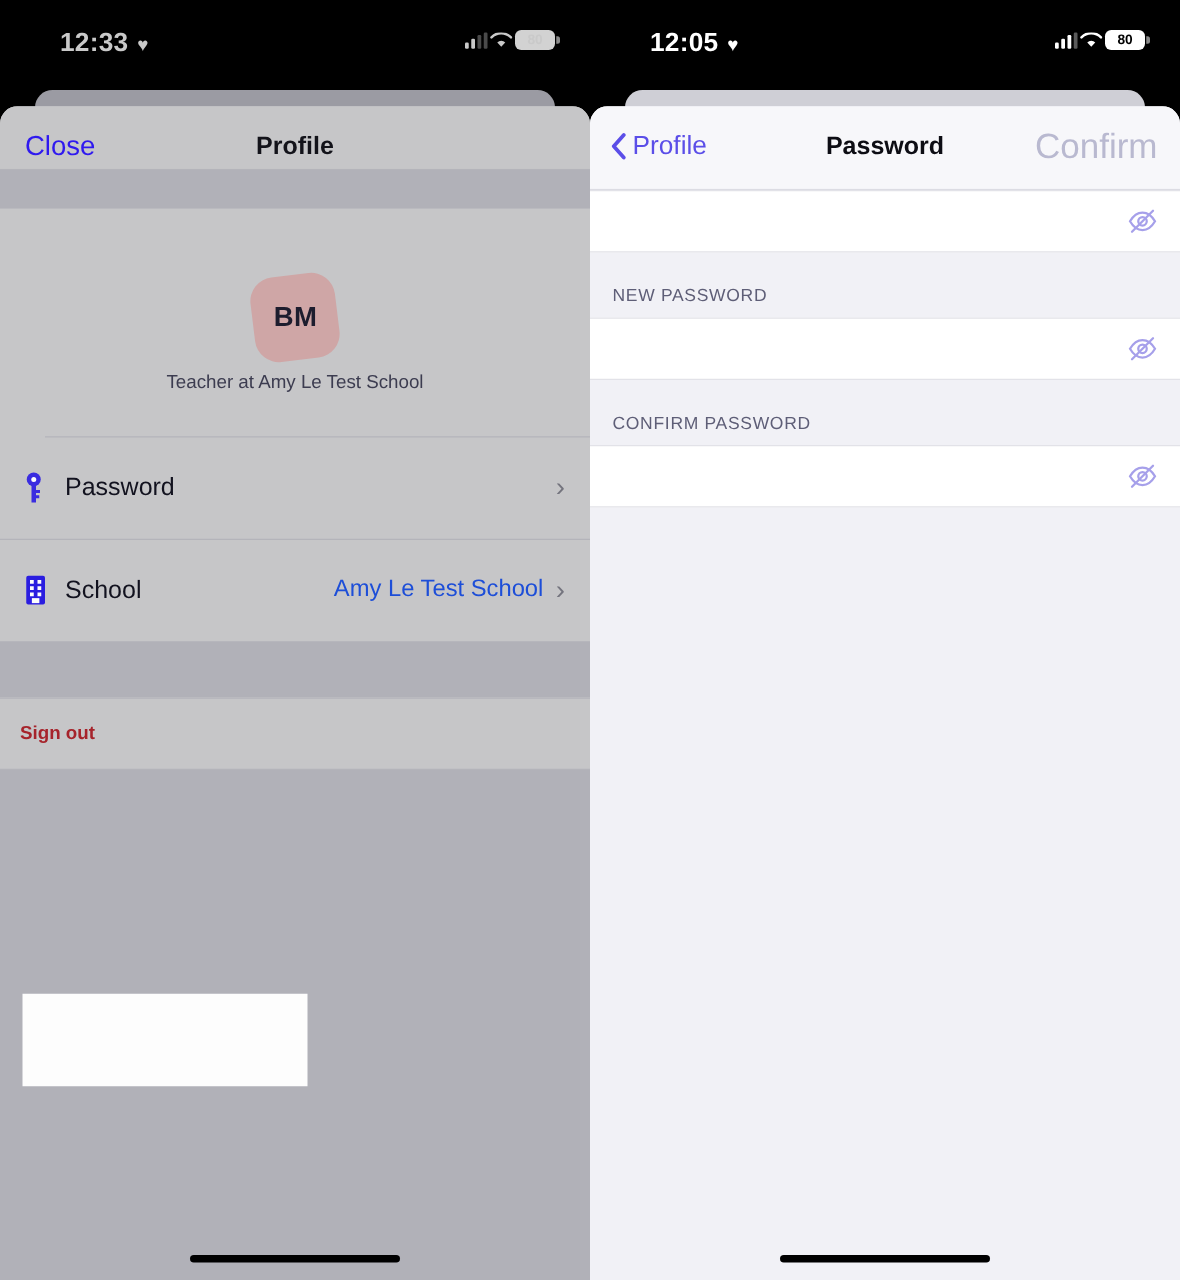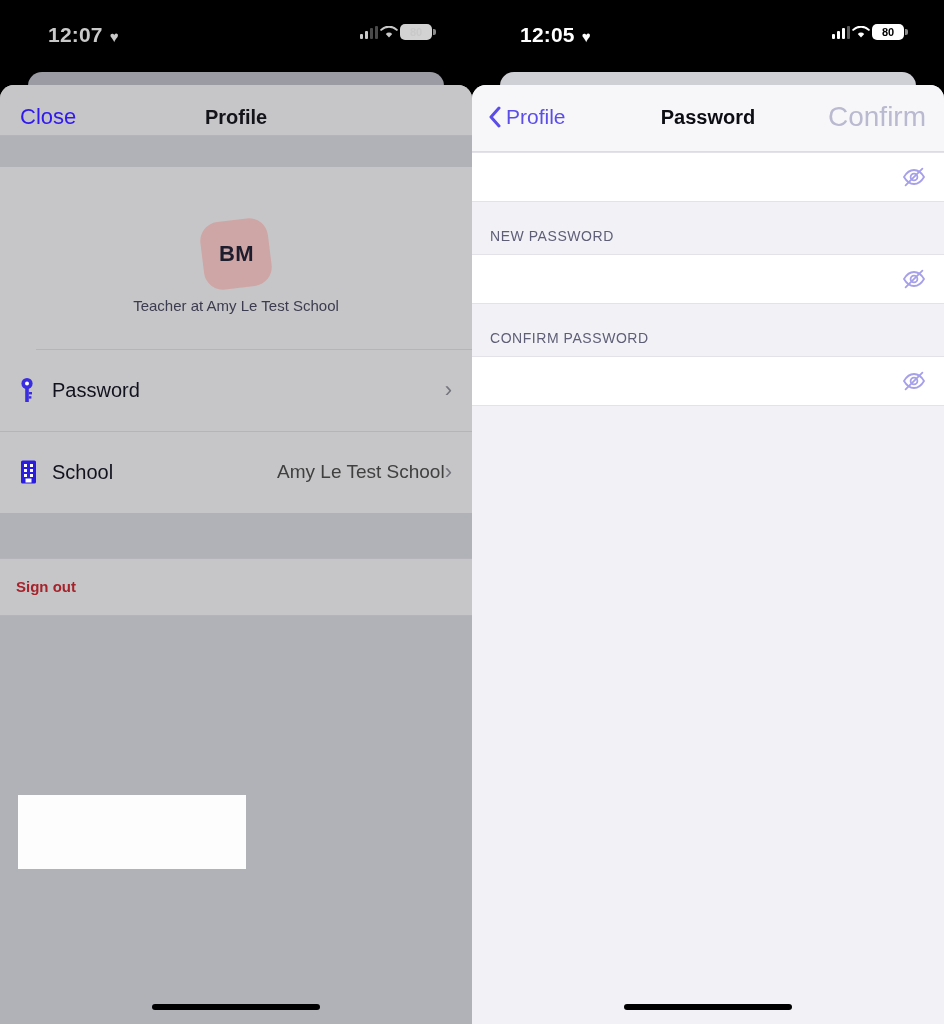--- a/index.html
+++ b/index.html
@@ -13,21 +13,21 @@
   .phone{position:relative;width:472px;height:1024px;overflow:hidden;background:#000;}
 
   
   .statusbar{position:absolute;top:0;left:0;width:472px;height:72px;background:#000;z-index:30;}
   .sb-time{
     position:absolute;left:48px;top:22px;color:#fff;
     font-size:21px;font-weight:600;letter-spacing:.2px;line-height:26px;
     display:flex;align-items:center;gap:7px;
   }
   .sb-heart{font-size:15px;line-height:15px;position:relative;top:1px;}
-  .sb-right{position:absolute;right:40px;top:24px;display:flex;align-items:center;gap:2px;}
+  .sb-right{position:absolute;right:28px;top:24px;display:flex;align-items:center;gap:2px;}
   .cell{display:flex;align-items:flex-end;gap:2px;height:13px;}
   .cell i{display:block;width:3px;background:#fff;border-radius:1px;}
   .cell i:nth-child(1){height:5px;}
   .cell i:nth-child(2){height:8px;}
   .cell i:nth-child(3){height:11px;}
   .cell i:nth-child(4){height:13px;}
   .cell i.off{background:#5a5a5a;}
   .wifi{width:18px;height:13px;position:relative;}
   .wifi svg{display:block;}
   .batt{position:relative;width:32px;height:16px;border-radius:5px;background:#fff;display:flex;align-items:center;justify-content:center;}
@@ -85,21 +85,21 @@
   .row{
     position:relative;height:82px;display:flex;align-items:center;
     padding:0 20px;box-sizing:border-box;
   }
   .row-hairline{position:absolute;left:36px;right:0;top:0;height:1px;background:#b4b4ba;}
   .row-hairline.full{left:0;}
   .row .ico{width:26px;display:flex;align-items:center;justify-content:flex-start;flex:0 0 26px;}
   .row .lbl{
     color:#12121f;font-size:20px;line-height:24px;font-weight:500;margin-left:6px;flex:1;
   }
-  .row .val{color:#404040;font-size:19px;line-height:24px;}
+  .row .val{color:#1d4ed8;font-size:19px;line-height:24px;margin-right:10px;}
   .chev{color:#74747e;font-size:22px;line-height:22px;font-weight:300;}
   .row-highlight{
     position:absolute;left:18px;top:446px;width:228px;height:74px;background:#fdfdfd;z-index:2;
   }
   .row.selected{z-index:3;}
   .signout-band-top{height:45px;background:#b1b1b8;}
   .signout{
     height:58px;background:#c6c6c8;display:flex;align-items:center;padding:0 16px;
     box-sizing:border-box;border-top:1px solid #b4b4ba;border-bottom:1px solid #b4b4ba;
   }
@@ -158,21 +158,21 @@
 </style>
 </head>
 <body>
 
 <div class="screens">
 
   <div class="phone p-left">
 
     <div class="statusbar dim">
       <div class="sb-time">
-        <span>12:07</span>
+        <span>12:33</span>
         <span class="sb-heart">♥</span>
       </div>
       <div class="sb-right">
         <div class="cell">
           <i></i>
             <i></i>
             <i class="off"></i>
             <i class="off"></i>
         </div>
         <div class="wifi">

